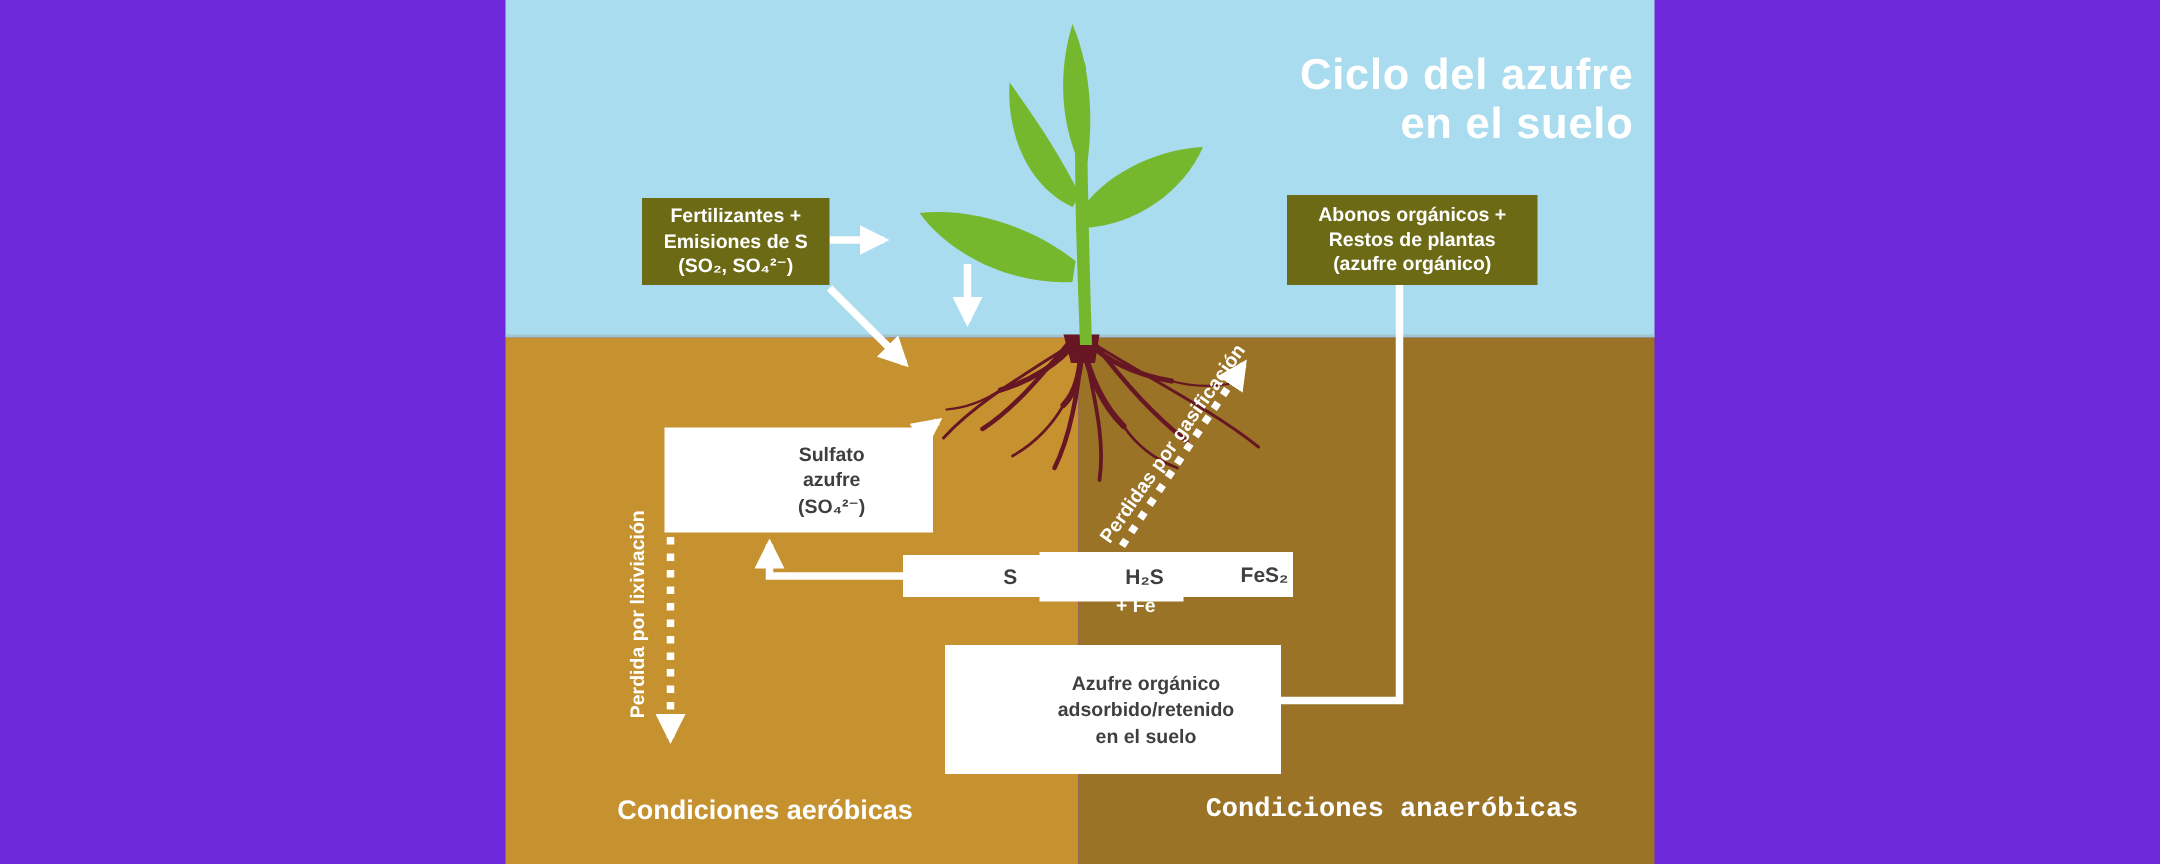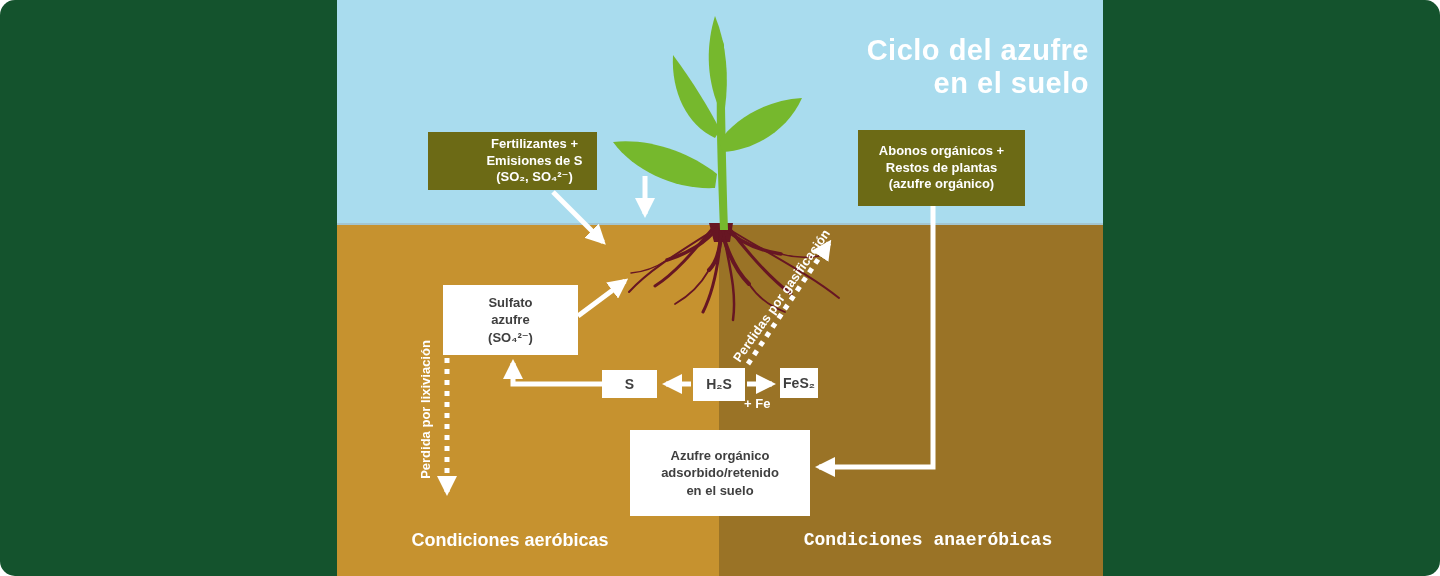--- a/index.html
+++ b/index.html
@@ -1,35 +1,35 @@
 <!DOCTYPE html>
 <html><head>
 <meta charset="utf-8">
 <style>
   html,body{margin:0;padding:0;background:#fff;}
-  .page{position:relative;width:1440px;height:576px;background:#14532d;overflow:hidden;
-        font-family:"Liberation Sans","DejaVu Sans",sans-serif;border-radius:15px;}
+  .page{position:relative;width:1440px;height:576px;background:#6d28d9;overflow:hidden;
+        font-family:"Liberation Sans","DejaVu Sans",sans-serif;}
   .stage{position:absolute;left:337px;top:0;width:766px;height:576px;}
   .layer{position:absolute;}
   .sky{left:0;top:0;width:766px;height:225px;background:#a9dcee;}
   .soil-left{left:0;top:225px;width:382px;height:351px;background:#c6922f;}
   .soil-right{left:382px;top:225px;width:384px;height:351px;background:#9a7326;}
   .groundline{left:0;top:223px;width:766px;height:2px;background:#9fb3b8;opacity:.55;}
   .svg-overlay{position:absolute;left:0;top:0;width:766px;height:576px;pointer-events:none;}
   .title{position:absolute;top:34px;right:14px;text-align:right;color:#ffffff;
          font-size:29px;font-weight:bold;line-height:1.13;white-space:pre-line;letter-spacing:.5px;}
   .obox{position:absolute;background:#6c6a15;color:#ffffff;font-weight:bold;font-size:13px;
         line-height:1.3;text-align:center;display:flex;align-items:center;justify-content:center;
         white-space:pre-line;}
   .wbox{position:absolute;background:#ffffff;color:#3f3f3f;font-weight:bold;font-size:13px;
         line-height:1.35;text-align:center;display:flex;align-items:center;justify-content:center;
-        white-space:pre-line;}
+        white-space:pre-line;padding-left:44px;}
   .chem{font-size:14px;}
-  .fert{left:91px;top:132px;width:125px;height:58px;padding-left:44px;}
-  .abonos{left:521px;top:130px;width:167px;height:76px;}
+  .fert{left:91px;top:132px;width:125px;height:58px;}
+  .abonos{left:521px;top:130px;width:167px;height:60px;}
   .sulfato{left:106px;top:285px;width:135px;height:70px;}
   .sbox{left:265px;top:370px;width:55px;height:28px;}
   .h2sbox{left:356px;top:368px;width:52px;height:33px;}
   .fes2box{left:443px;top:368px;width:38px;height:30px;}
   .azorg{left:293px;top:430px;width:180px;height:86px;}
   .fe-label{position:absolute;left:407px;top:396px;width:60px;color:#fff;font-weight:bold;
             font-size:13px;text-align:left;}
   .rot-label{position:absolute;color:#ffffff;font-weight:bold;font-size:13px;text-align:center;
              white-space:nowrap;}
   .lix{left:8px;top:402px;width:160px;transform:rotate(-90deg);}

